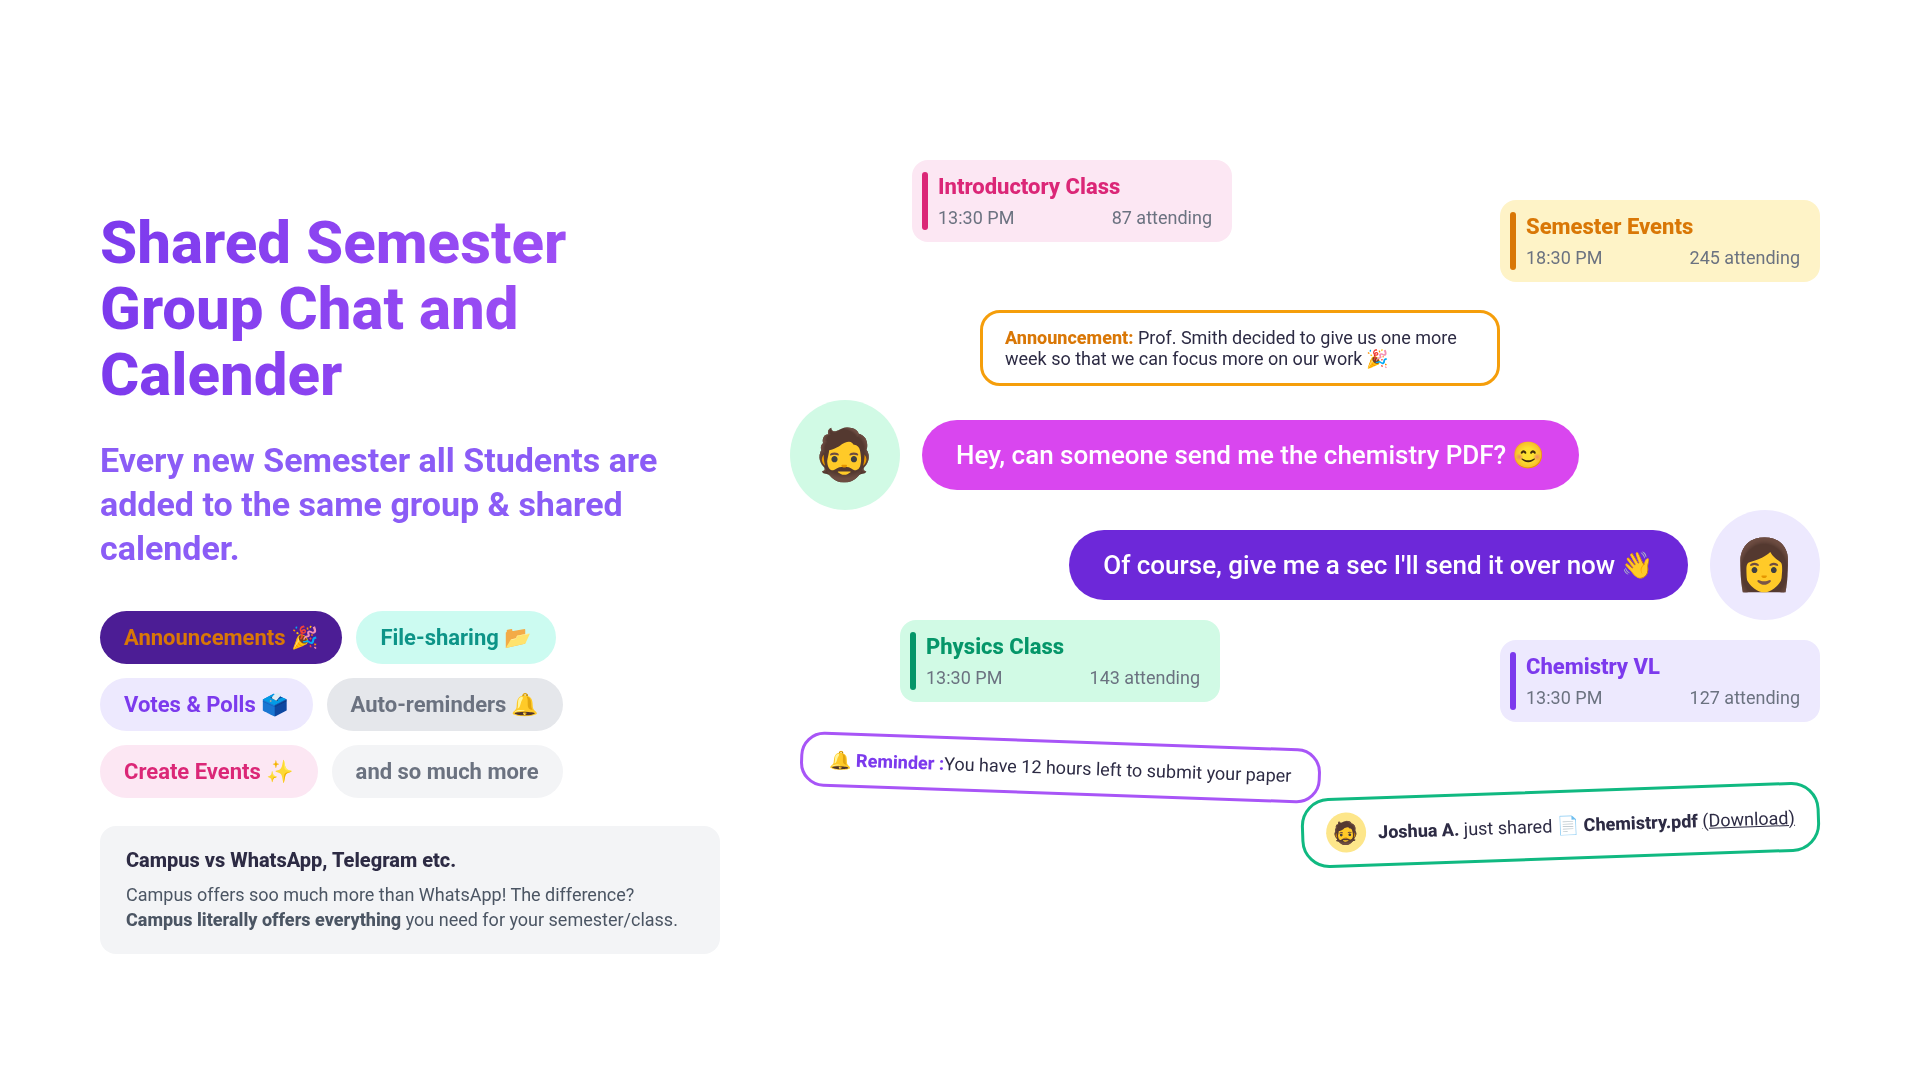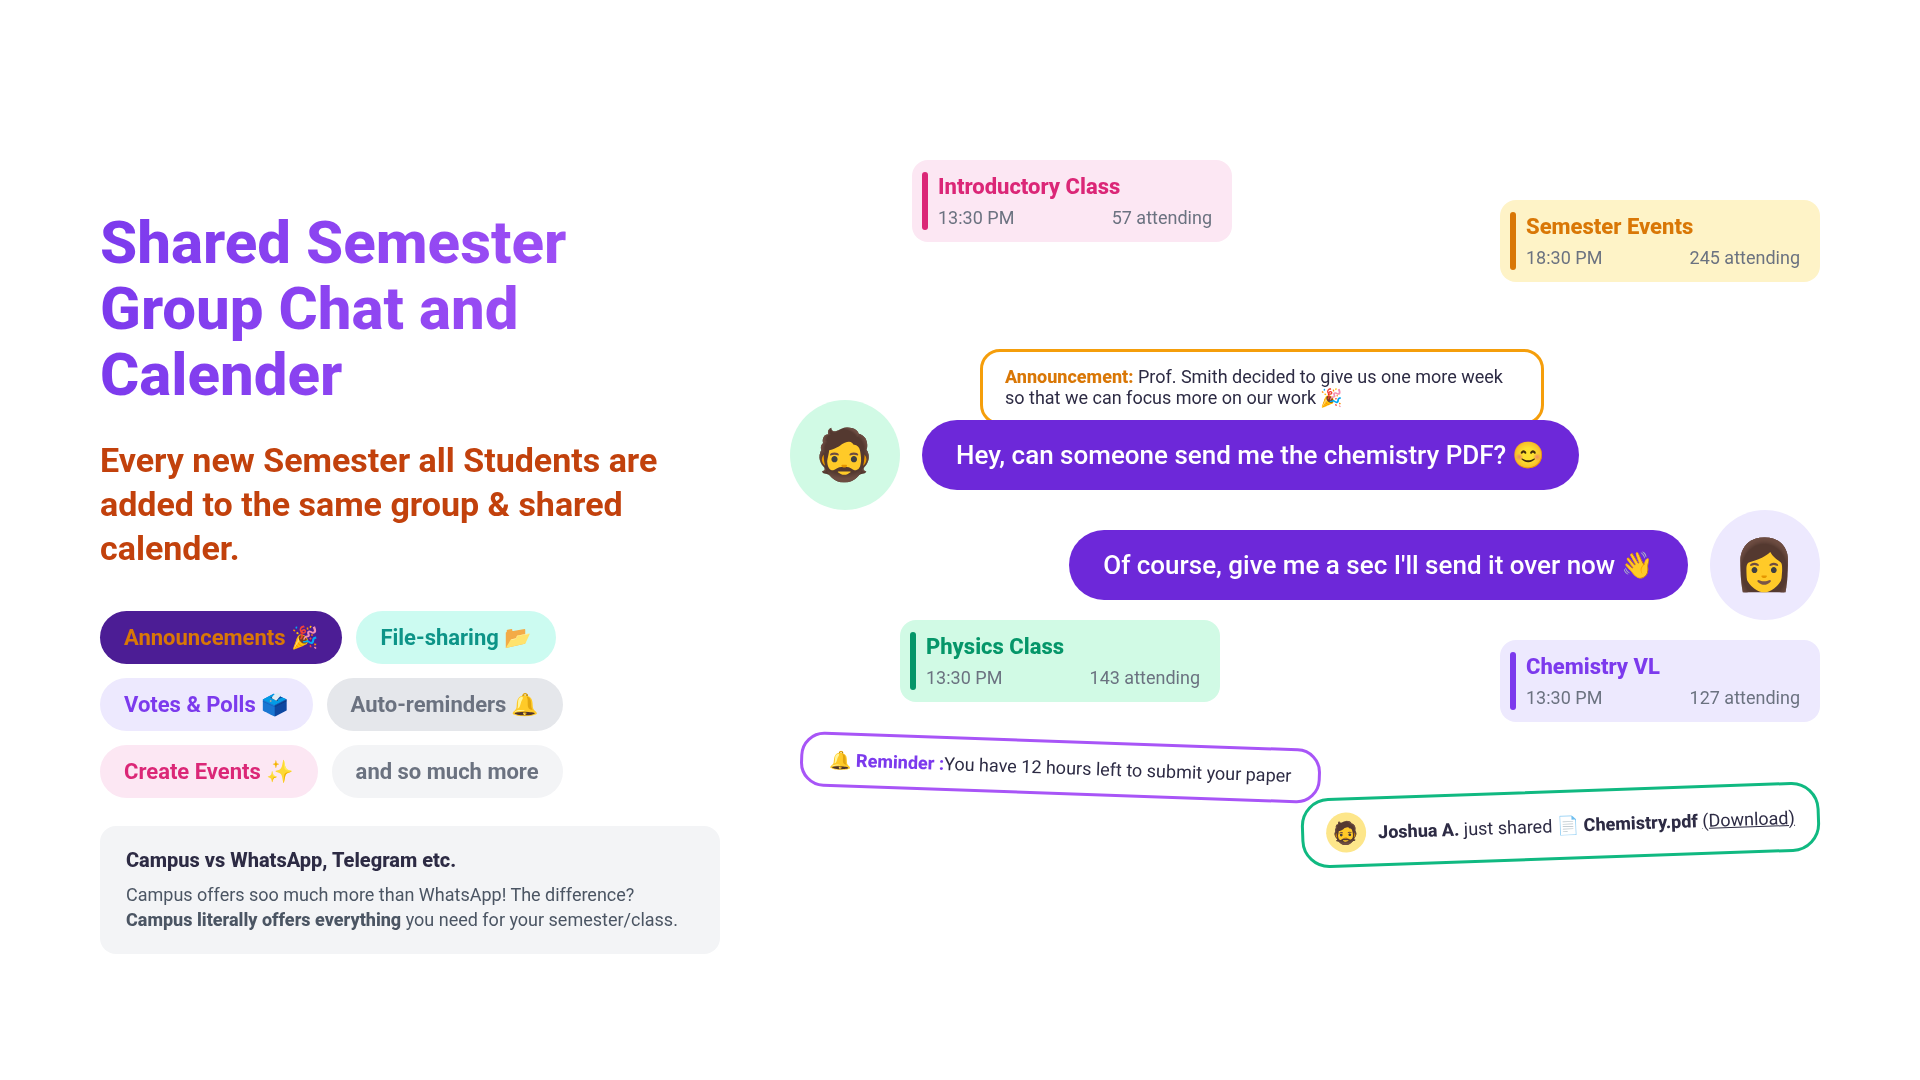--- a/index.html
+++ b/index.html
@@ -22,21 +22,21 @@
       background: linear-gradient(90deg, #7C3AED, #A855F7);
       -webkit-background-clip: text;
       background-clip: text;
       -webkit-text-fill-color: transparent;
       margin-bottom: 30px;
     }
     .subhead {
       font-size: 34px;
       font-weight: 700;
       line-height: 1.3;
-      color: #c2410c;
+      color: #8b5cf6;
       margin-bottom: 40px;
       margin-top: 30px;
     }
     .tags { display: flex; flex-wrap: wrap; gap: 14px; margin-bottom: 28px; }
     .tag {
       padding: 14px 24px;
       border-radius: 999px;
       font-size: 22px;
       font-weight: 700;
     }
@@ -77,43 +77,42 @@
     .ev-yellow { background: #FEF3C7; color: #D97706; }
     .ev-green  { background: #D1FAE5; color: #059669; }
     .ev-violet { background: #EDE9FE; color: #7C3AED; }
 
     .announcement {
       position: absolute;
       background: #fff;
       border: 3px solid #F59E0B;
       border-radius: 20px;
       padding: 14px 22px;
-      width: 564px;
+      width: 520px;
       font-size: 18px;
       color: #2D2B44;
-      margin-top: 39px;
     }
 
     .msg-row { position: absolute; display: flex; align-items: center; gap: 22px; }
     .avatar {
       width: 110px; height: 110px; border-radius: 50%;
       display: flex; align-items: center; justify-content: center;
       font-size: 50px;
     }
     .av-green { background: #D1FAE5; }
     .av-purple{ background: #EDE9FE; }
     .bubble {
       padding: 20px 34px;
       border-radius: 36px;
       font-size: 26px;
       font-weight: 500;
       color: #fff;
       max-width: 660px;
     }
-    .bub-dark { background: #6d28d9; }
+    .bub-dark { background: #d946ef; }
     .bub-blue { background: #6d28d9; }
 
     .reminder {
       position: absolute;
       background: #fff;
       border: 3px solid #A855F7;
       border-radius: 24px;
       padding: 14px 26px;
       font-size: 18px;
       color: #2D2B44;
@@ -161,21 +160,21 @@
         <span>Campus offers soo much more than WhatsApp! The difference? </span><span class="bold">Campus literally offers everything</span><span> you need for your semester/class.</span>
       </div>
     </div>
   </div>
 
   <div class="right">
     <div class="event-card ev-pink" style="left:132px; top:40px;">
       <div class="event-title">Introductory Class</div>
       <div class="event-meta">
           <span>13:30 PM</span>
-          <span>57 attending</span>
+          <span>87 attending</span>
         </div>
     </div>
 
     <div class="event-card ev-yellow" style="right:0px; top:80px;">
       <div class="event-title">Semester Events</div>
       <div class="event-meta">
           <span>18:30 PM</span>
           <span>245 attending</span>
         </div>
     </div>

